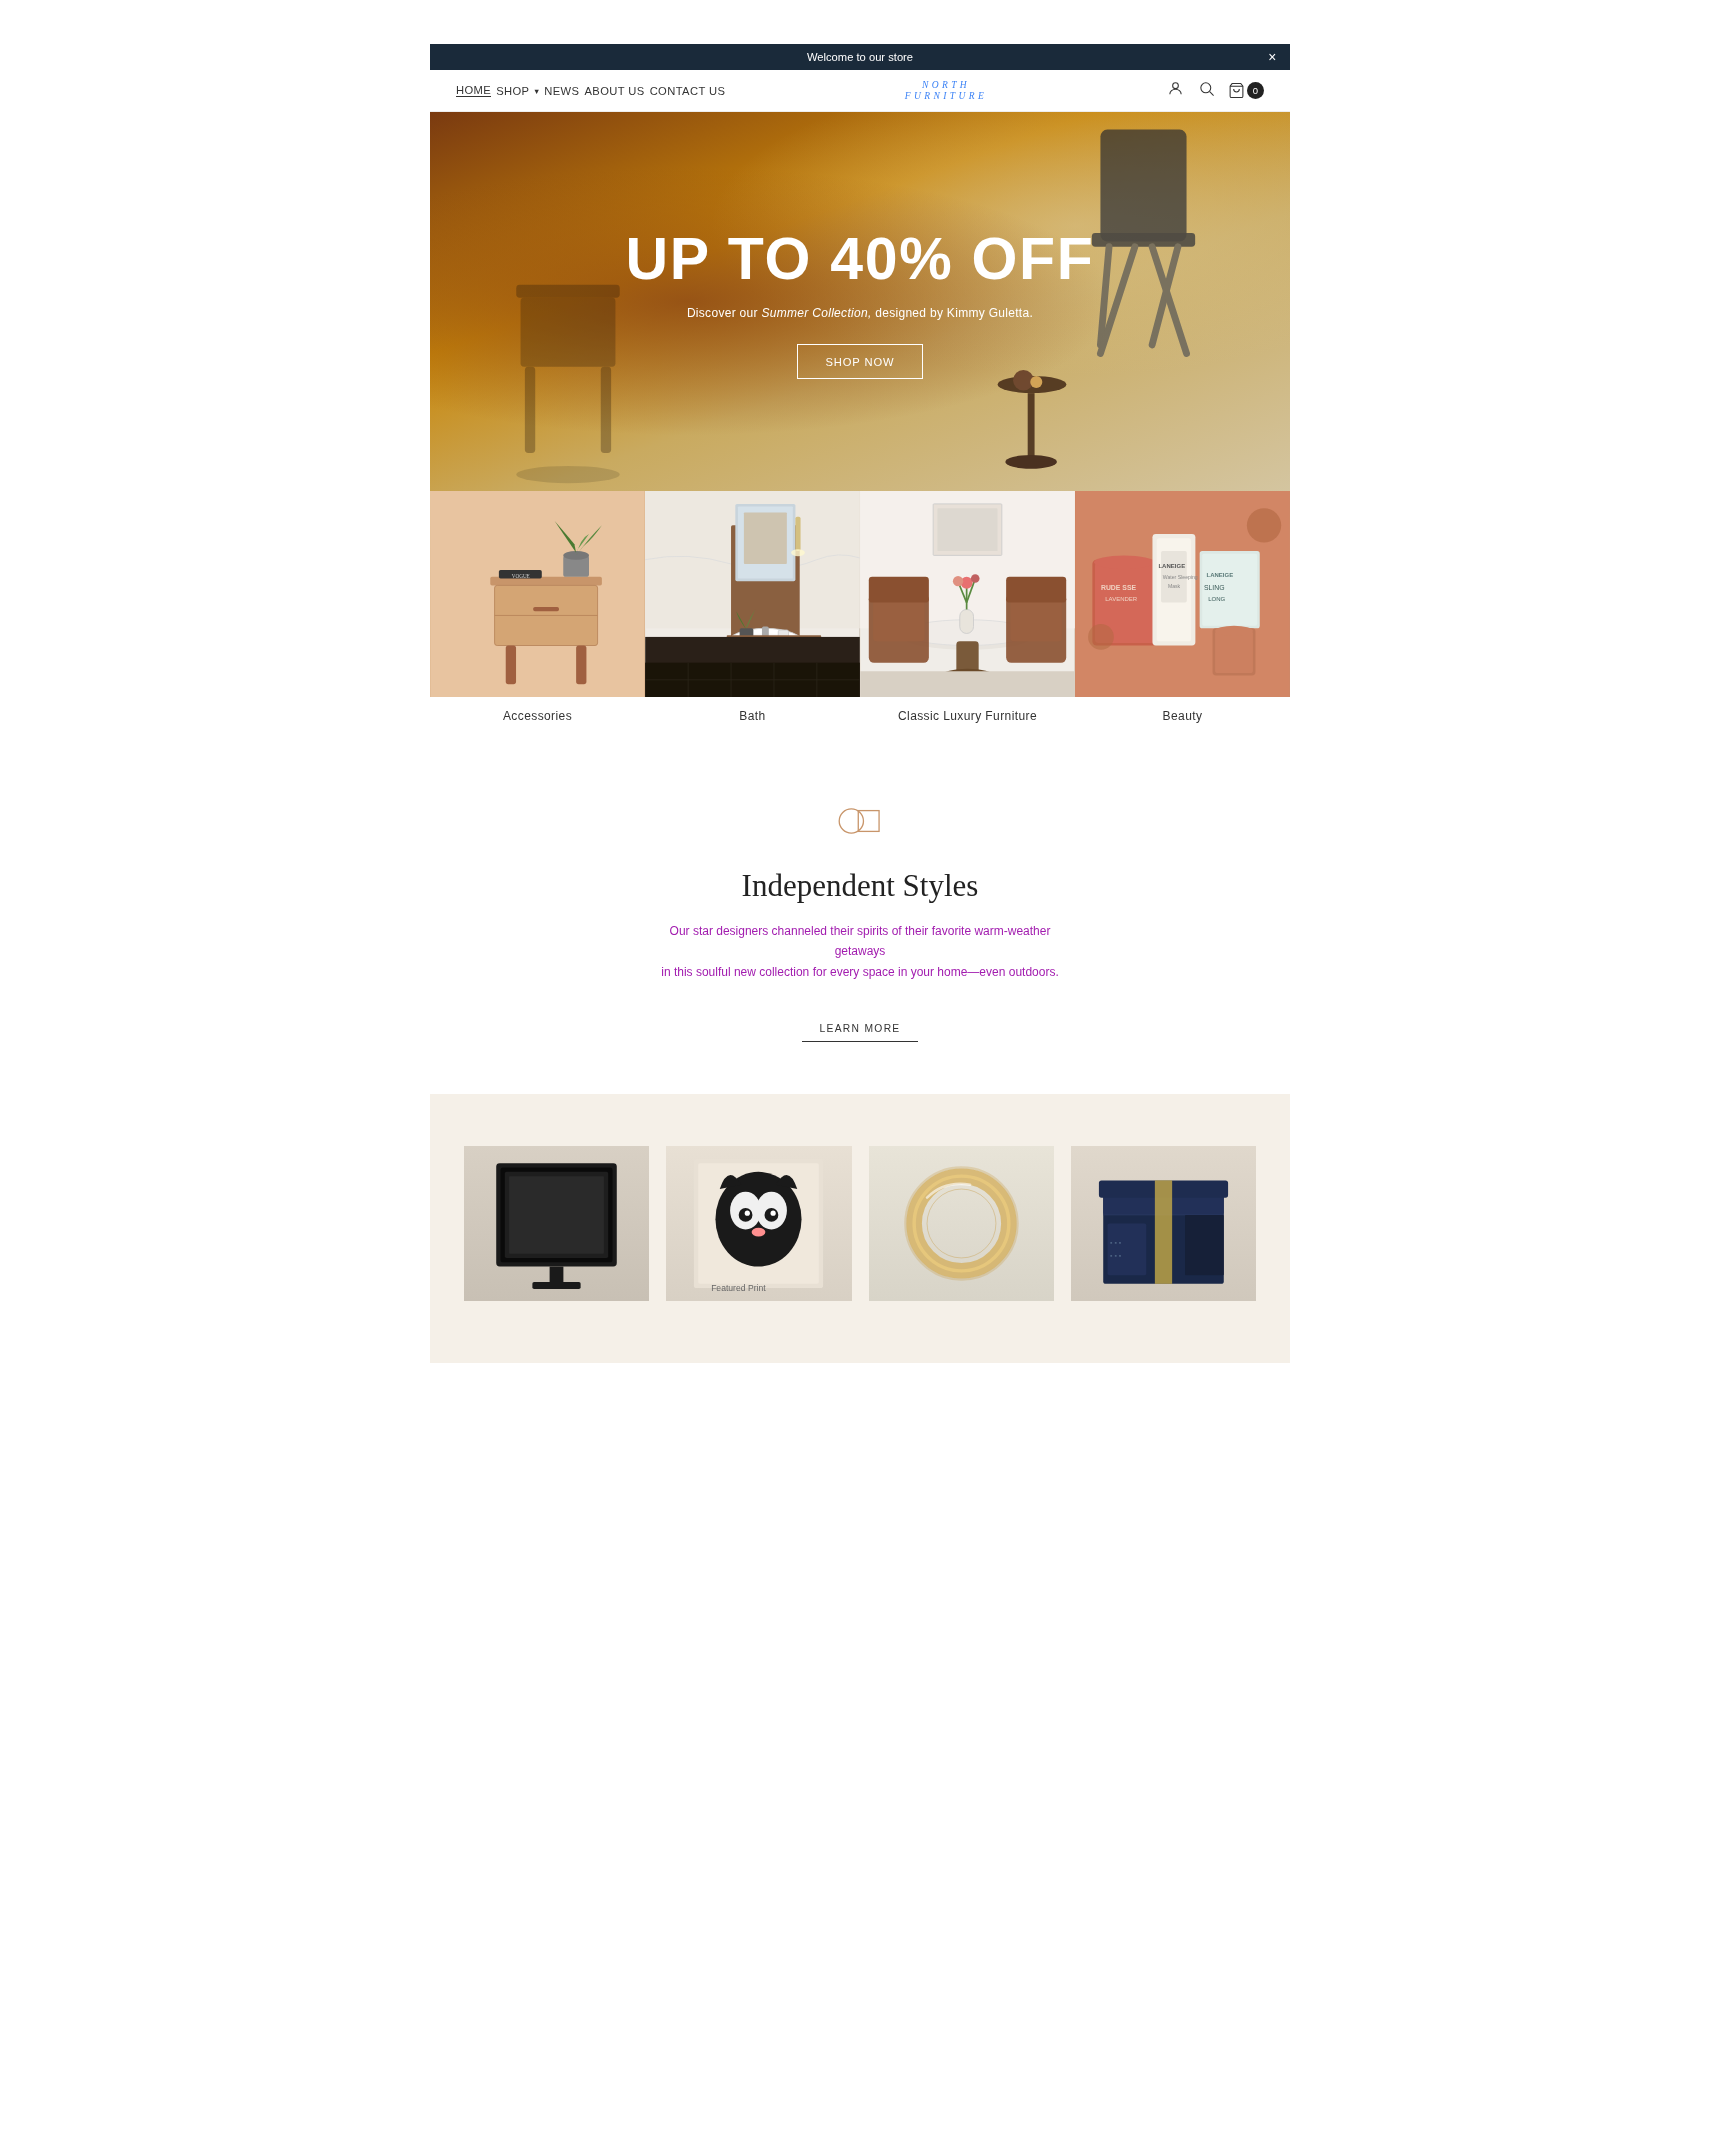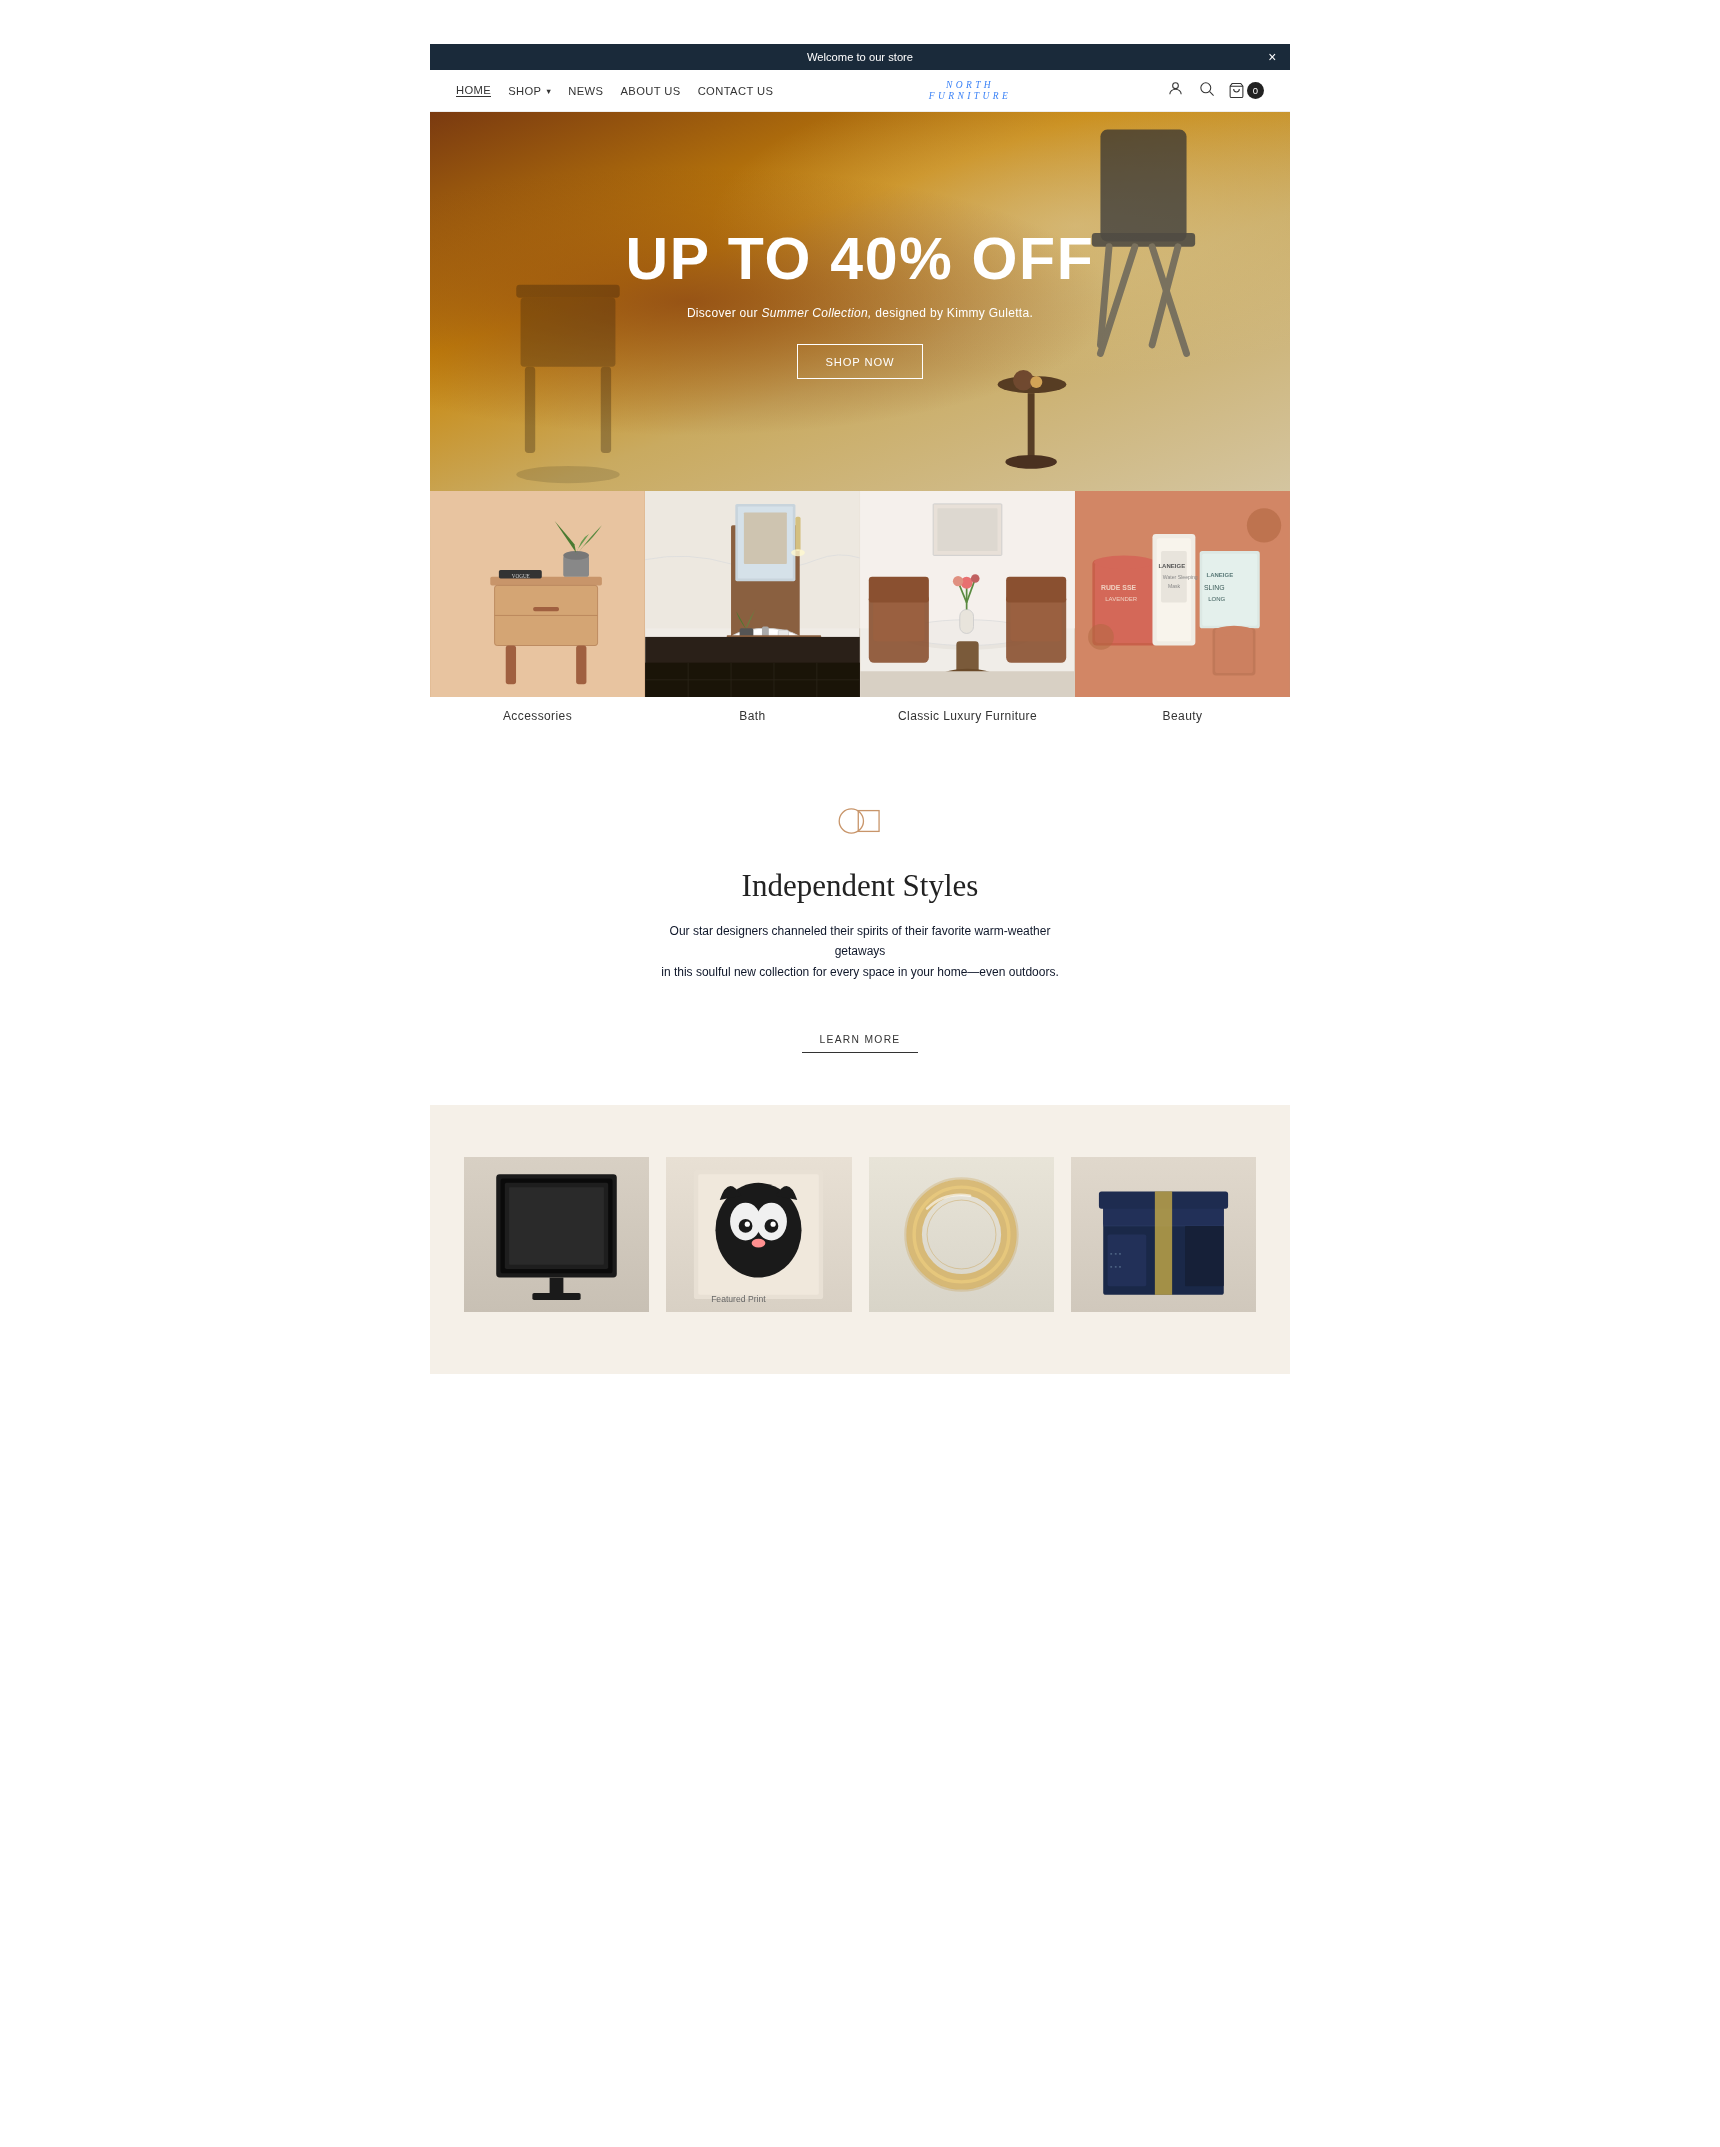--- a/index.html
+++ b/index.html
@@ -33,21 +33,21 @@
       display: flex;
       align-items: center;
       justify-content: space-between;
       padding: 10.3px 26px;
       border-bottom: 0.9px solid #eee;
       background: #fff;
     }
     .nav-left {
       display: flex;
       align-items: center;
-      gap: 17px;
+      gap: 5px;
       justify-content: center;
     }
     .nav-left a {
       text-decoration: none;
       color: #333;
       font-size: 11.2px;
       font-family: Arial, sans-serif;
       letter-spacing: 0.4px;
       text-transform: uppercase;
     }
@@ -227,24 +227,24 @@
     .independent-title {
       font-family: 'Georgia', serif;
       font-size: 31px;
       color: #222;
       font-weight: normal;
       margin-bottom: 17px;
     }
     .independent-desc {
       font-family: Arial, sans-serif;
       font-size: 12px;
-      color: #0f172a;
+      color: #a21caf;
       line-height: 1.7;
       max-width: 430px;
-      margin: 0 auto 45px;
+      margin: 0 auto 34px;
     }
     .btn-learn-more {
       border: none;
       border-bottom: 0.9px solid #333;
       background: transparent;
       color: #333;
       padding: 6.9px 17px;
       font-size: 10.3px;
       letter-spacing: 1.3px;
       cursor: pointer;

